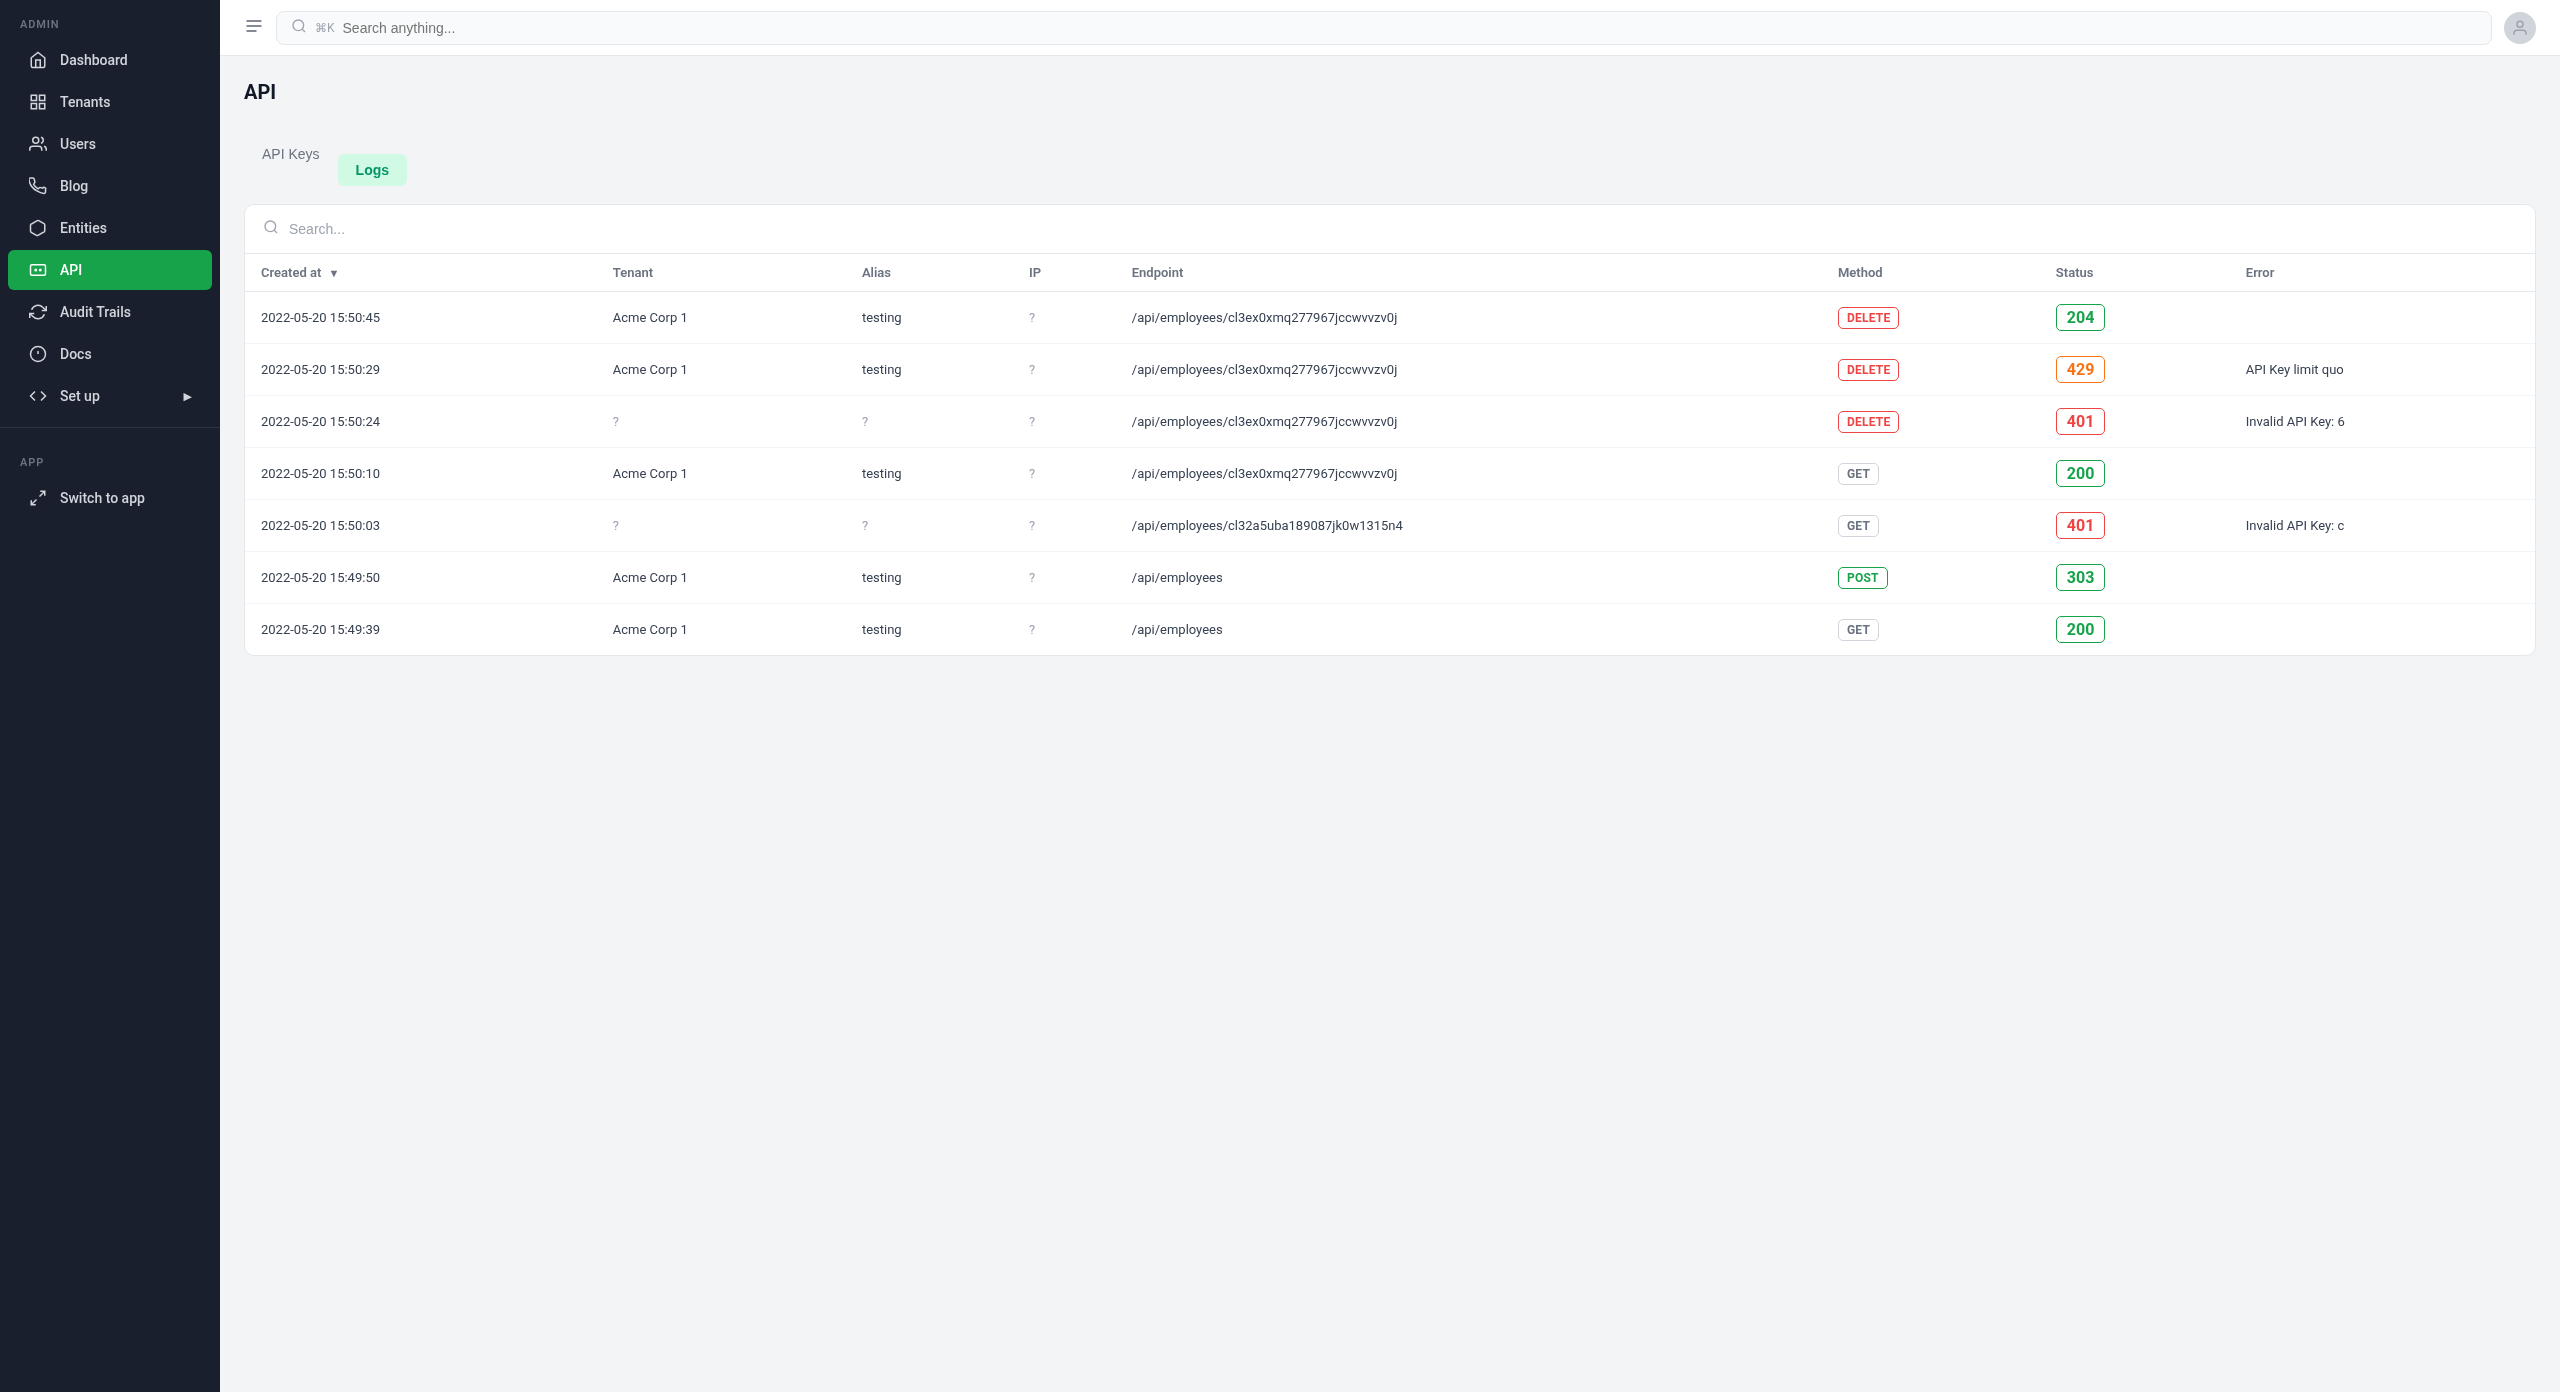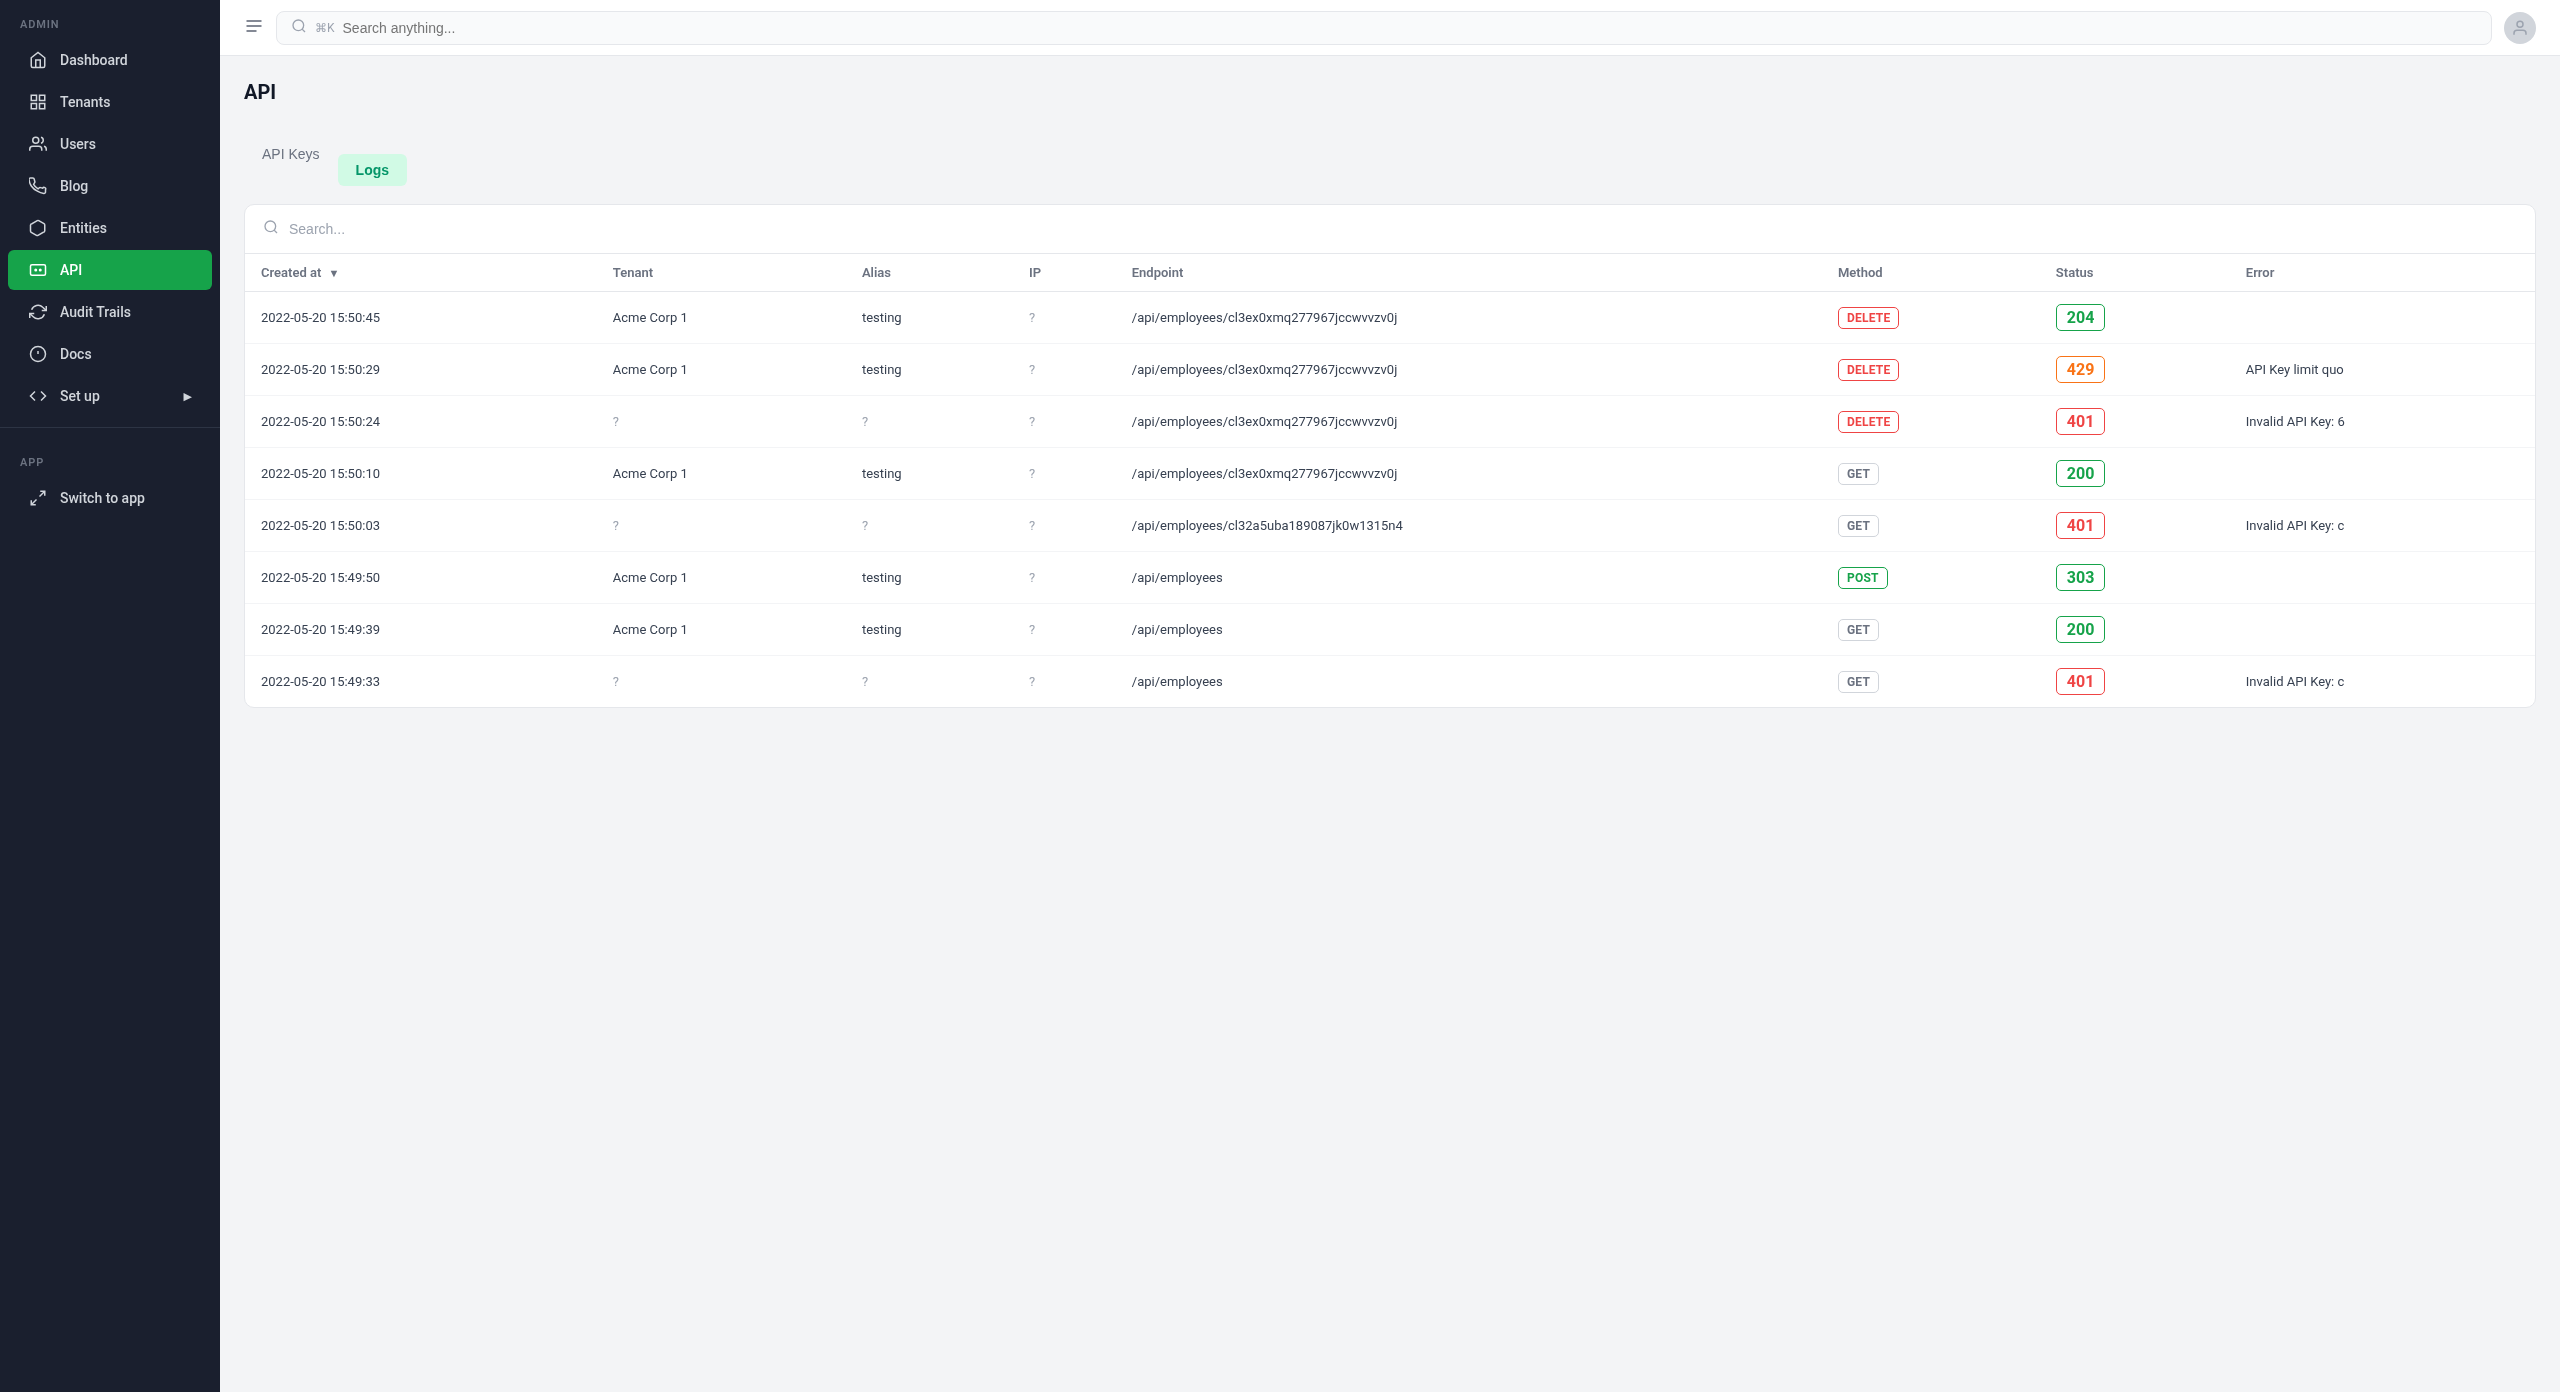--- a/index.html
+++ b/index.html
@@ -438,27 +438,17 @@
             <tr>
     <td>2022-05-20 15:49:39</td>
     <td>Acme Corp 1</td>
     <td>testing</td>
     <td><span class="question">?</span></td>
     <td>/api/employees</td>
     <td><span class="badge badge-get">GET</span></td>
     <td><span class="status-badge status-200">200</span></td>
     <td><span class="error-text"></span></td>
   </tr>
-            <tr>
-    <td>2022-05-20 15:49:33</td>
-    <td><span class="question">?</span></td>
-    <td><span class="question">?</span></td>
-    <td><span class="question">?</span></td>
-    <td>/api/employees</td>
-    <td><span class="badge badge-get">GET</span></td>
-    <td><span class="status-badge status-401">401</span></td>
-    <td><span class="error-text">Invalid API Key: c</span></td>
-  </tr>
           </tbody>
       </table>
     </div>
   </div>
 </div>
 
 </body></html>

